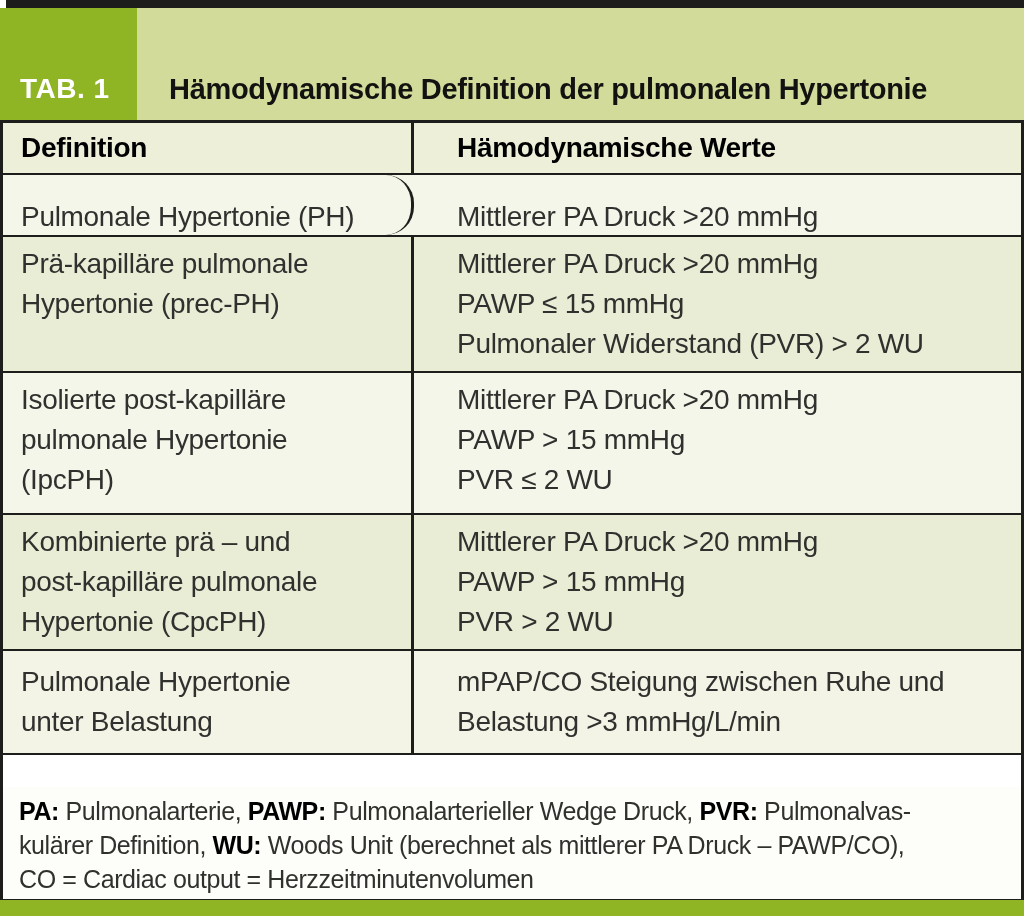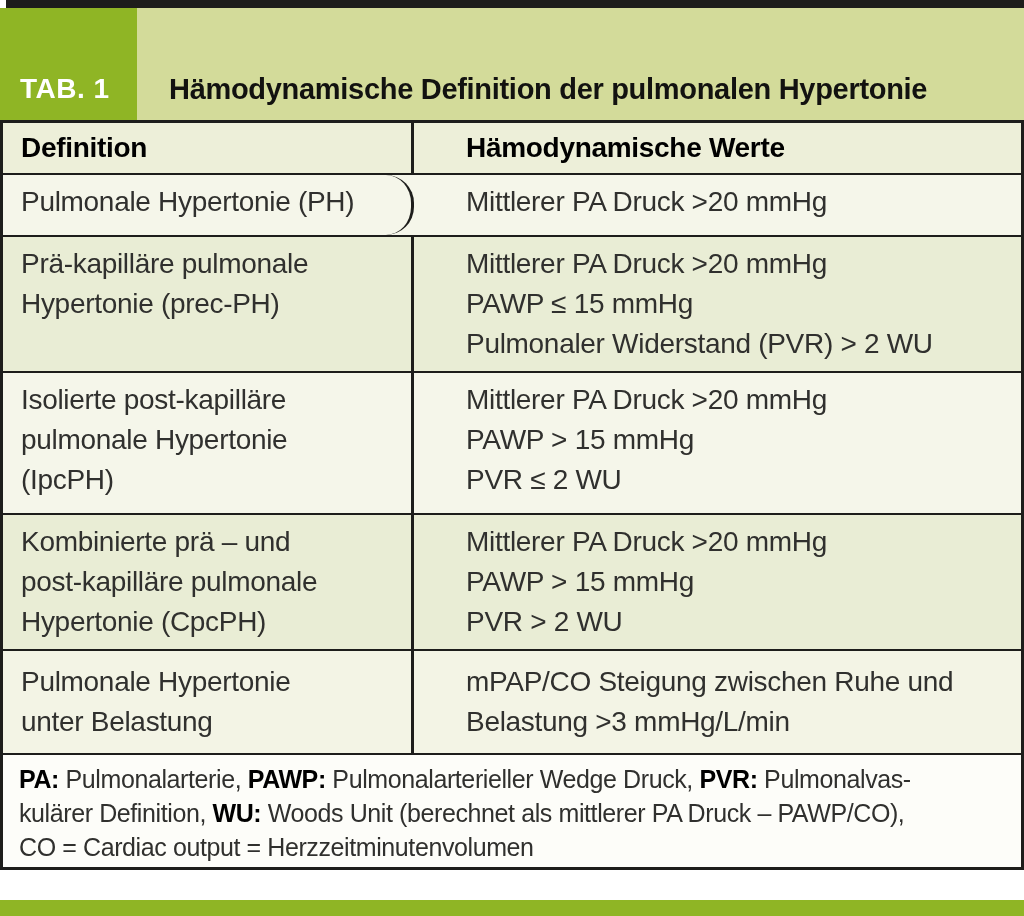--- a/index.html
+++ b/index.html
@@ -26,45 +26,45 @@
     display:flex;align-items:flex-end;
     padding:0 10px 14px 32px;box-sizing:border-box;
     color:#121210;font-weight:bold;font-size:29px;letter-spacing:-0.3px;
   }
 
   
   .tbl{
     border:3px solid var(--border,#1d1d1b);
     box-sizing:border-box;width:1024px;
   }
-  .tr{display:flex;border-bottom:2px solid var(--border,#1d1d1b);box-sizing:border-box;gap:9px;}
+  .tr{display:flex;border-bottom:2px solid var(--border,#1d1d1b);box-sizing:border-box;}
   .tr:last-child{border-bottom:none;}
   .td{
     box-sizing:border-box;
     padding:7px 14px 0 18px;
     font-size:28px;line-height:40px;letter-spacing:-0.3px;
     color:#30302e;white-space:pre-line;
   }
   .c1{width:411px;border-right:3px solid var(--border,#1d1d1b);}
   .c2{flex:1;margin-left:25px;}
   .head{height:52px;background:var(--header-row-bg,#edefd9);}
   .head .td{font-weight:bold;color:#000000;padding-top:5px;}
   .r1{height:62px;background:var(--row-alt-cream,#f5f6ea);}
-  .r1 .td{padding-top:7px;border-radius:28px;}
+  .r1 .td{padding-top:22px;border-radius:28px;}
   .r2{height:136px;background:var(--row-alt-green,#e9edd5);}
   .r3{height:142px;background:var(--row-alt-cream,#f5f6ea);}
   .r4{height:136px;background:var(--row-alt-green,#e9edd5);}
   .r5{height:104px;background:#f3f4e5;}
   .r5 .td{padding-top:11px;}
 
   
   .tfoot{
     height:112px;background:var(--footnote-bg,#fdfdf9);
     box-sizing:border-box;padding:7px 14px 0 16px;
-    font-size:25px;line-height:34px;letter-spacing:-0.4px;color:#30302e;
+    font-size:25px;line-height:34px;letter-spacing:-0.4px;color:#30302e;margin-top:32px;
   }
   .fn-b{font-weight:bold;color:#000000;}
 
   
   .bottomrule{
     position:absolute;left:0;bottom:0;width:1024px;height:16px;
     background:var(--dark-green,#8fb525);
   }
 </style>
 </head>

